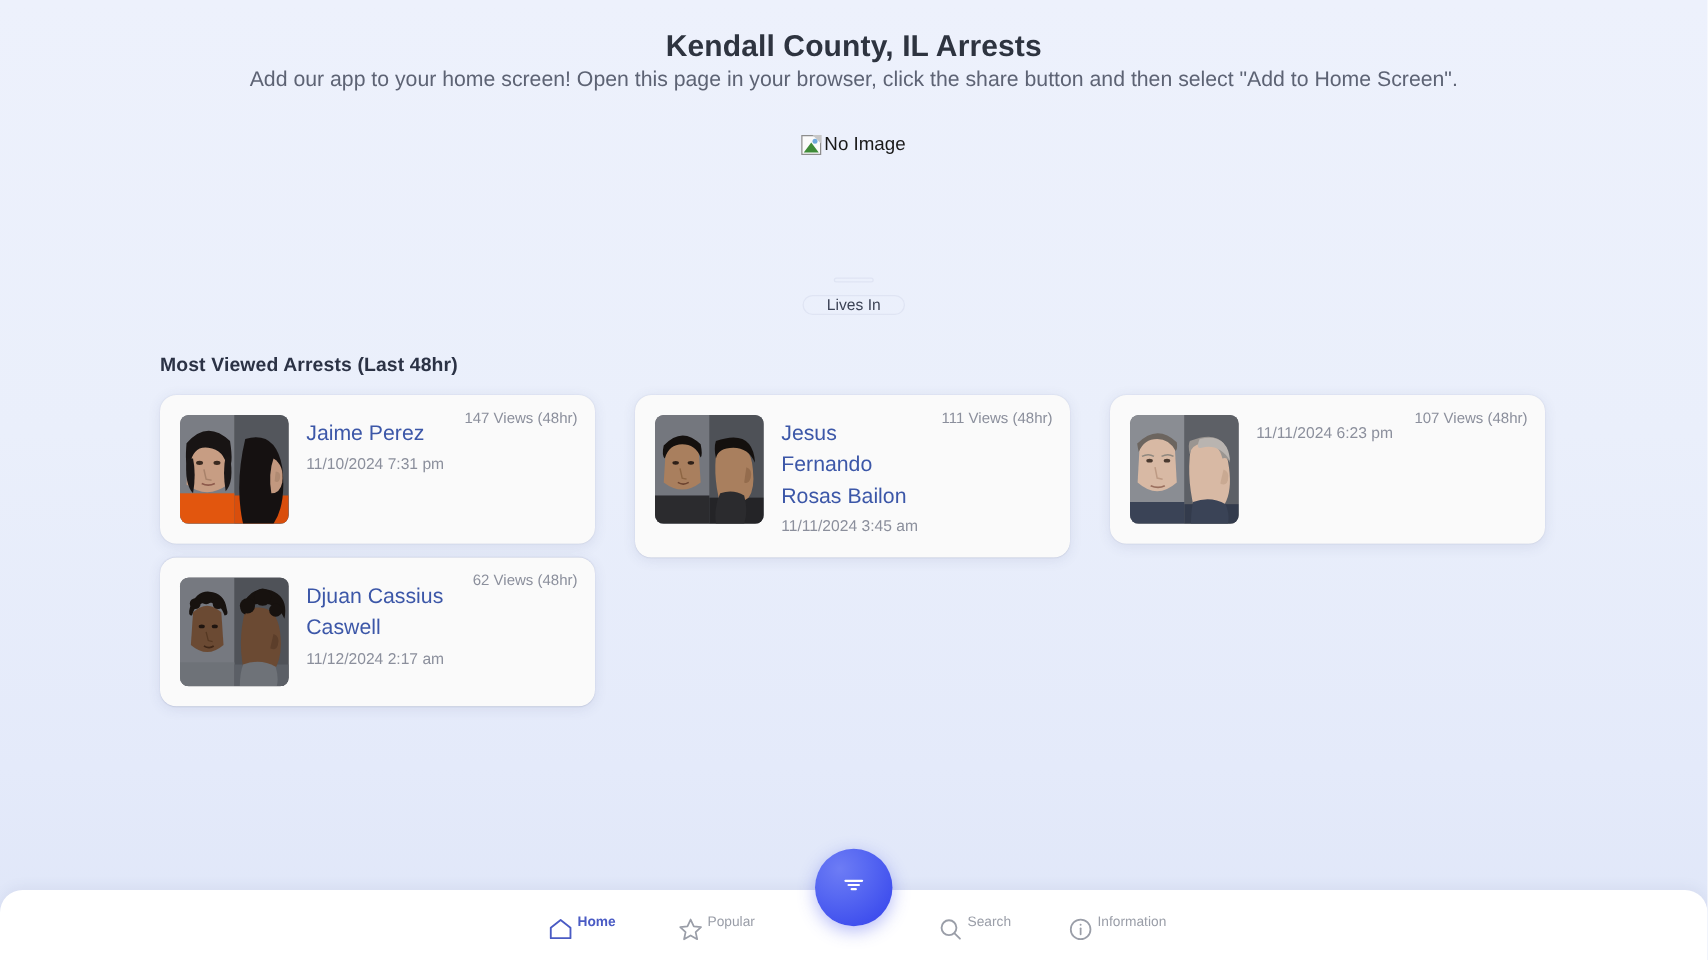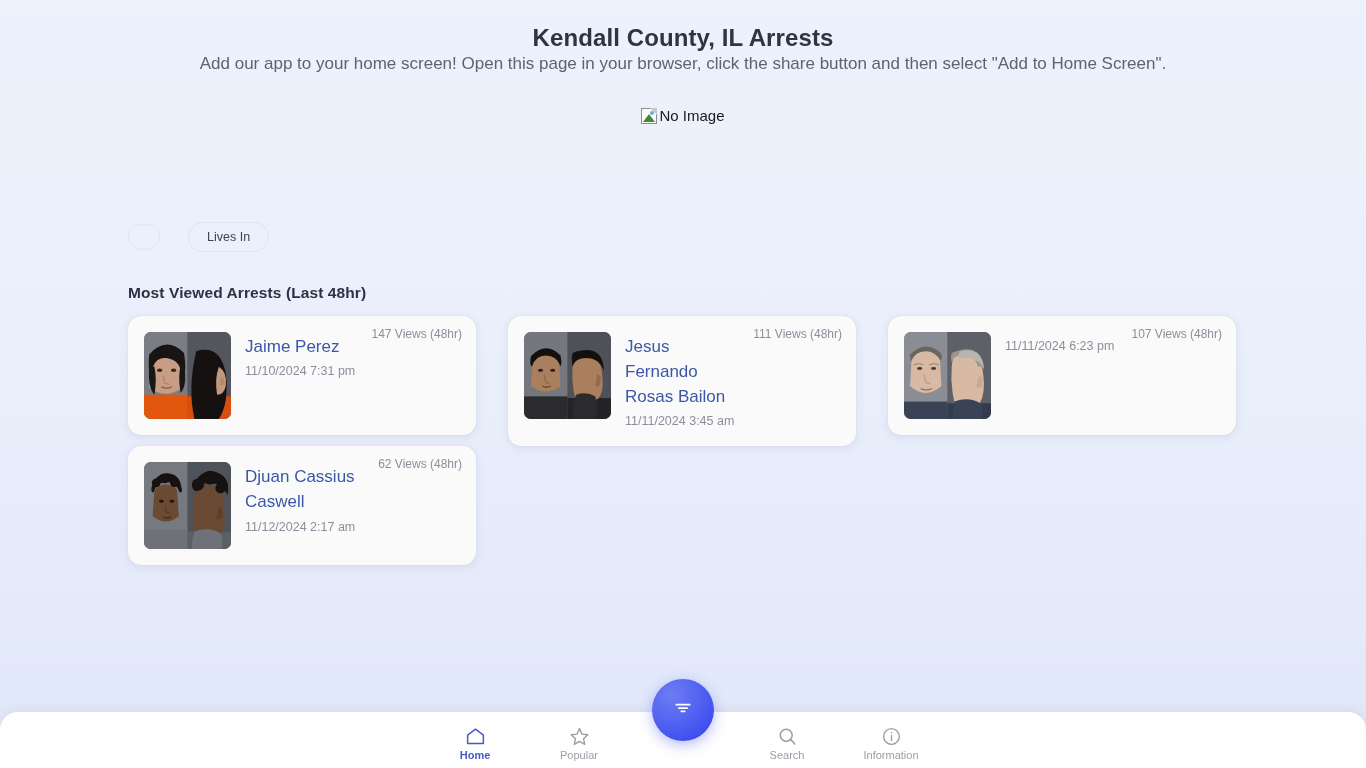--- a/index.html
+++ b/index.html
@@ -53,22 +53,22 @@
   .broken-img-corner {
     position: absolute; top: -1px; right: -1px;
     width: 0; height: 0;
     border-top: 7px solid #c7c7c7; border-left: 7px solid transparent;
   }
   .broken-img-label { font-size: 15px; color: #1a1a1a; }
 
   
   .content { padding: 0 128px; }
   .pill-row {
-    display: flex; align-items: center; gap: 28px;
-    margin-top: 44px; height: 30px;
+    display: flex; align-items: center; gap: 10px;
+    margin-top: 44px; height: 30px; flex-direction: column;
   }
   .pill {
     border: 1px solid #dfe4f3; border-radius: 999px;
     background: transparent; color: #3c4356;
     font-size: 12.5px; font-family: "Liberation Sans", sans-serif;
     display: inline-flex; align-items: center; justify-content: center;
     cursor: pointer;
   }
   .pill-empty { width: 32px; height: 26px; }
   .pill-label { height: 30px; padding: 0 18px; }
@@ -127,22 +127,22 @@
     border-radius: 18px 18px 0 0;
     box-shadow: 0 -2px 10px rgba(70,80,130,.07);
     display: flex; align-items: center; justify-content: center;
   }
   .nav-items {
     display: flex; align-items: flex-start;
     width: 490px; justify-content: space-between;
     padding-top: 6px;
   }
   .nav-item {
-    width: 74px; display: flex; flex-direction: column;
-    align-items: center; gap: 3px; cursor: pointer;
+    width: 74px; display: flex; flex-direction: row;
+    gap: 3px; cursor: pointer;
     color: #9a9ea8;
   }
   .nav-item.active { color: #4a5bc4; }
   .nav-item .nav-label { font-size: 11px; line-height: 1; }
   .nav-item.active .nav-label { font-weight: 700; }
   .nav-spacer { width: 74px; }
   .nav-item svg { display: block; }
 
   .fab {
     position: absolute;

